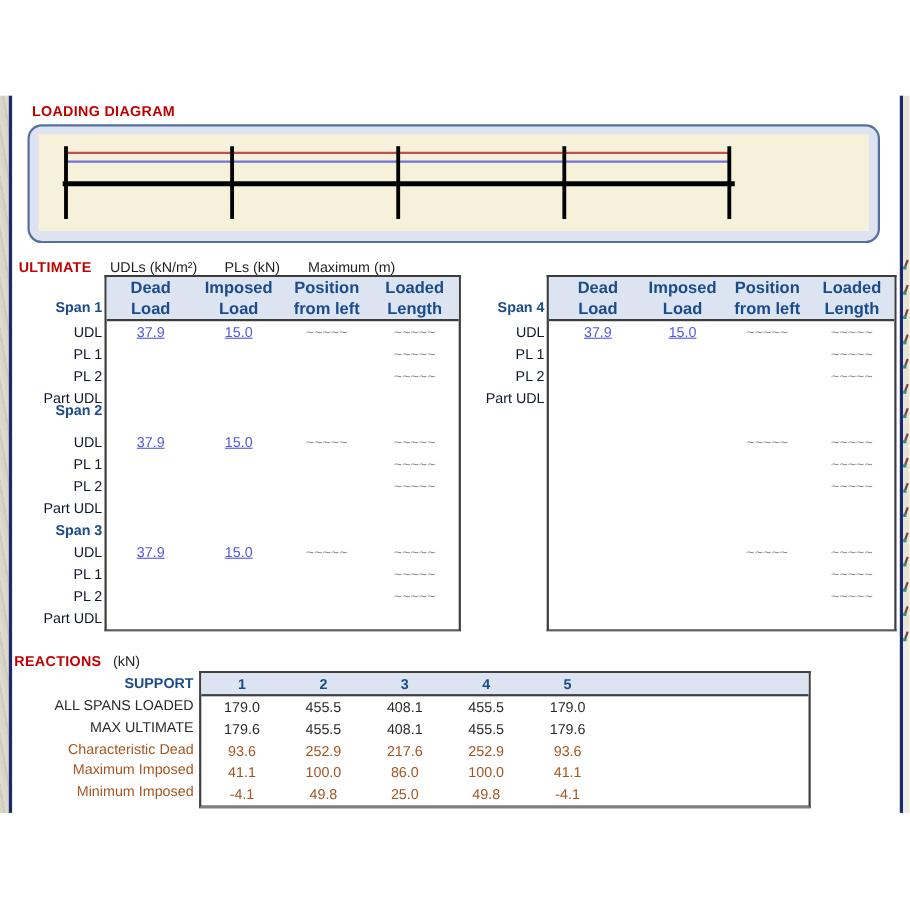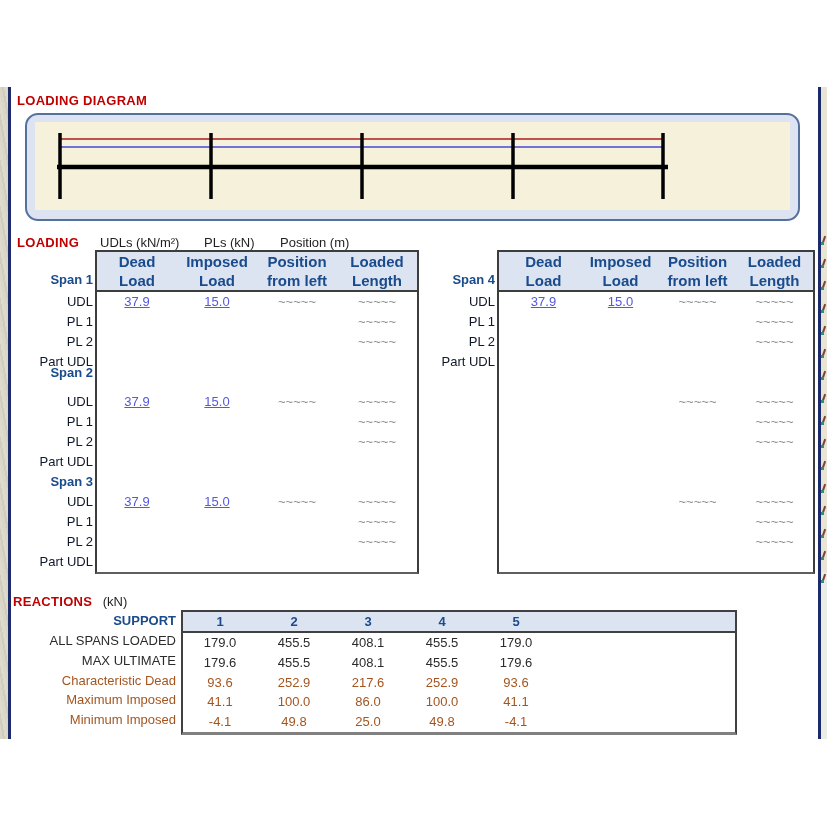--- a/index.html
+++ b/index.html
@@ -116,37 +116,37 @@
     <div class="micon" style="top: 464px;">
       <div class="st"></div>
       <div class="dot"></div>
     </div>
     <div class="micon" style="top: 486.5px;">
       <div class="st"></div>
       <div class="dot"></div>
     </div>
   </div>
 
-<div class="abs t-red" style="left:17px;top:93px;">LOADING DIAGRAM</div>
+<div class="abs t-red" style="left:1px;top:93px;padding-left:28px;">LOADING DIAGRAM</div>
 <div class="abs diagram-box"></div>
 <div class="abs diagram-inner" id="diagram-canvas"><svg width="755" height="88" viewBox="35 122 755 88">
       <line x1="60" y1="139" x2="663" y2="139" stroke="#c0504d" stroke-width="2"></line>
       <line x1="60" y1="147" x2="663" y2="147" stroke="#7272d8" stroke-width="2"></line>
       <line x1="57" y1="167" x2="668" y2="167" stroke="#000000" stroke-width="4.5"></line>
       <line x1="60" y1="133" x2="60" y2="199" stroke="#000000" stroke-width="3.5"></line>
       <line x1="211" y1="133" x2="211" y2="199" stroke="#000000" stroke-width="3.5"></line>
       <line x1="362" y1="133" x2="362" y2="199" stroke="#000000" stroke-width="3.5"></line>
       <line x1="513" y1="133" x2="513" y2="199" stroke="#000000" stroke-width="3.5"></line>
       <line x1="663" y1="133" x2="663" y2="199" stroke="#000000" stroke-width="3.5"></line>
     </svg></div>
 
-<div class="abs t-red" style="left:17px;top:235px;">LOADING</div>
+<div class="abs t-red" style="left:17px;top:235px;">ULTIMATE</div>
 <div class="abs units" style="left:100px;top:235px;">UDLs (kN/m²)</div>
 <div class="abs units" style="left:204px;top:235px;">PLs (kN)</div>
-<div class="abs units" style="left:280px;top:235px;">Position (m)</div>
+<div class="abs units" style="left:280px;top:235px;">Maximum (m)</div>
 
 <div class="load-table" id="left-table">
     <div class="lt-header">
       <div class="hcell" style="left: 0px; width: 80px;">
         <div class="hline">Dead</div>
         <div class="hline">Load</div>
       </div>
       <div class="hcell" style="left: 80px; width: 80px;">
         <div class="hline">Imposed</div>
         <div class="hline">Load</div>

